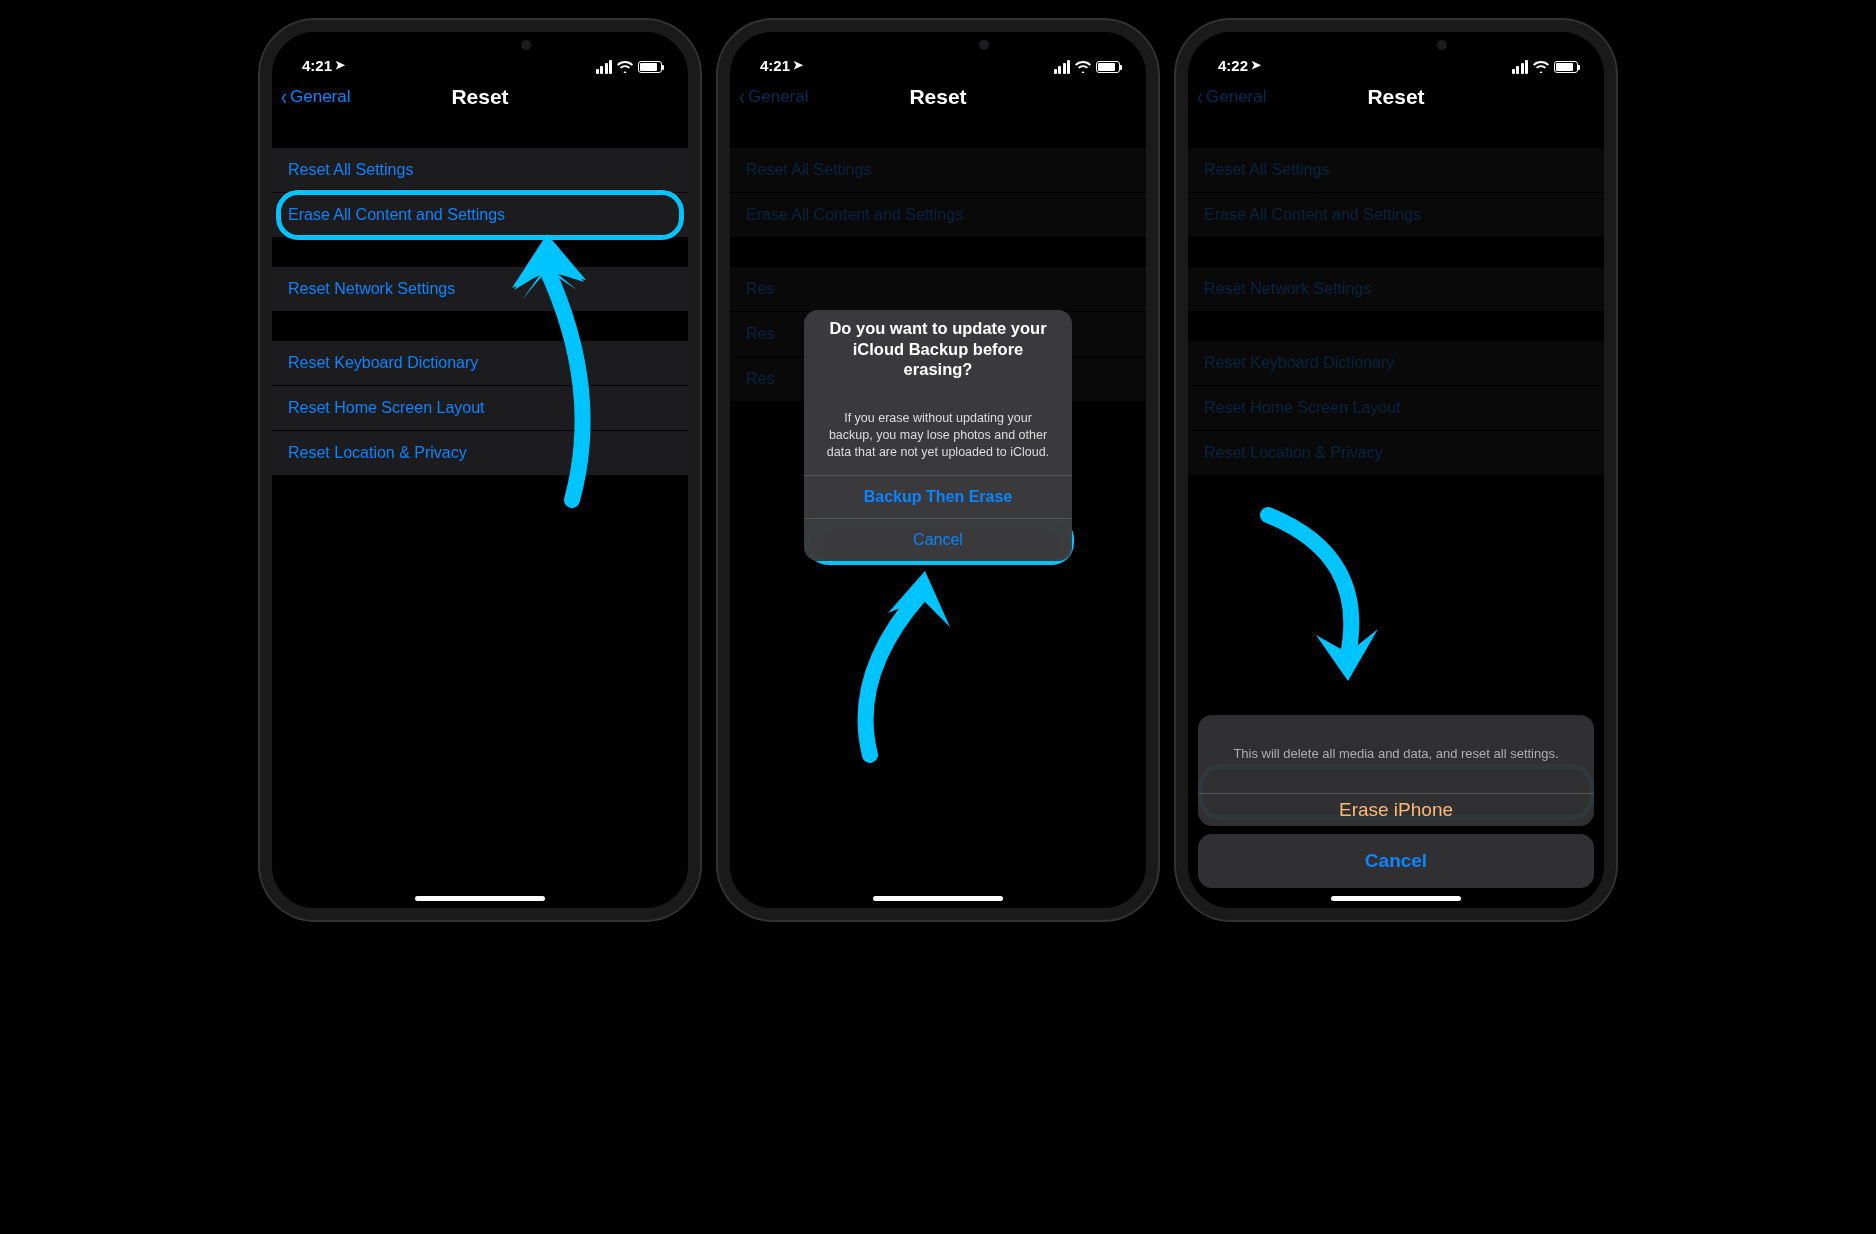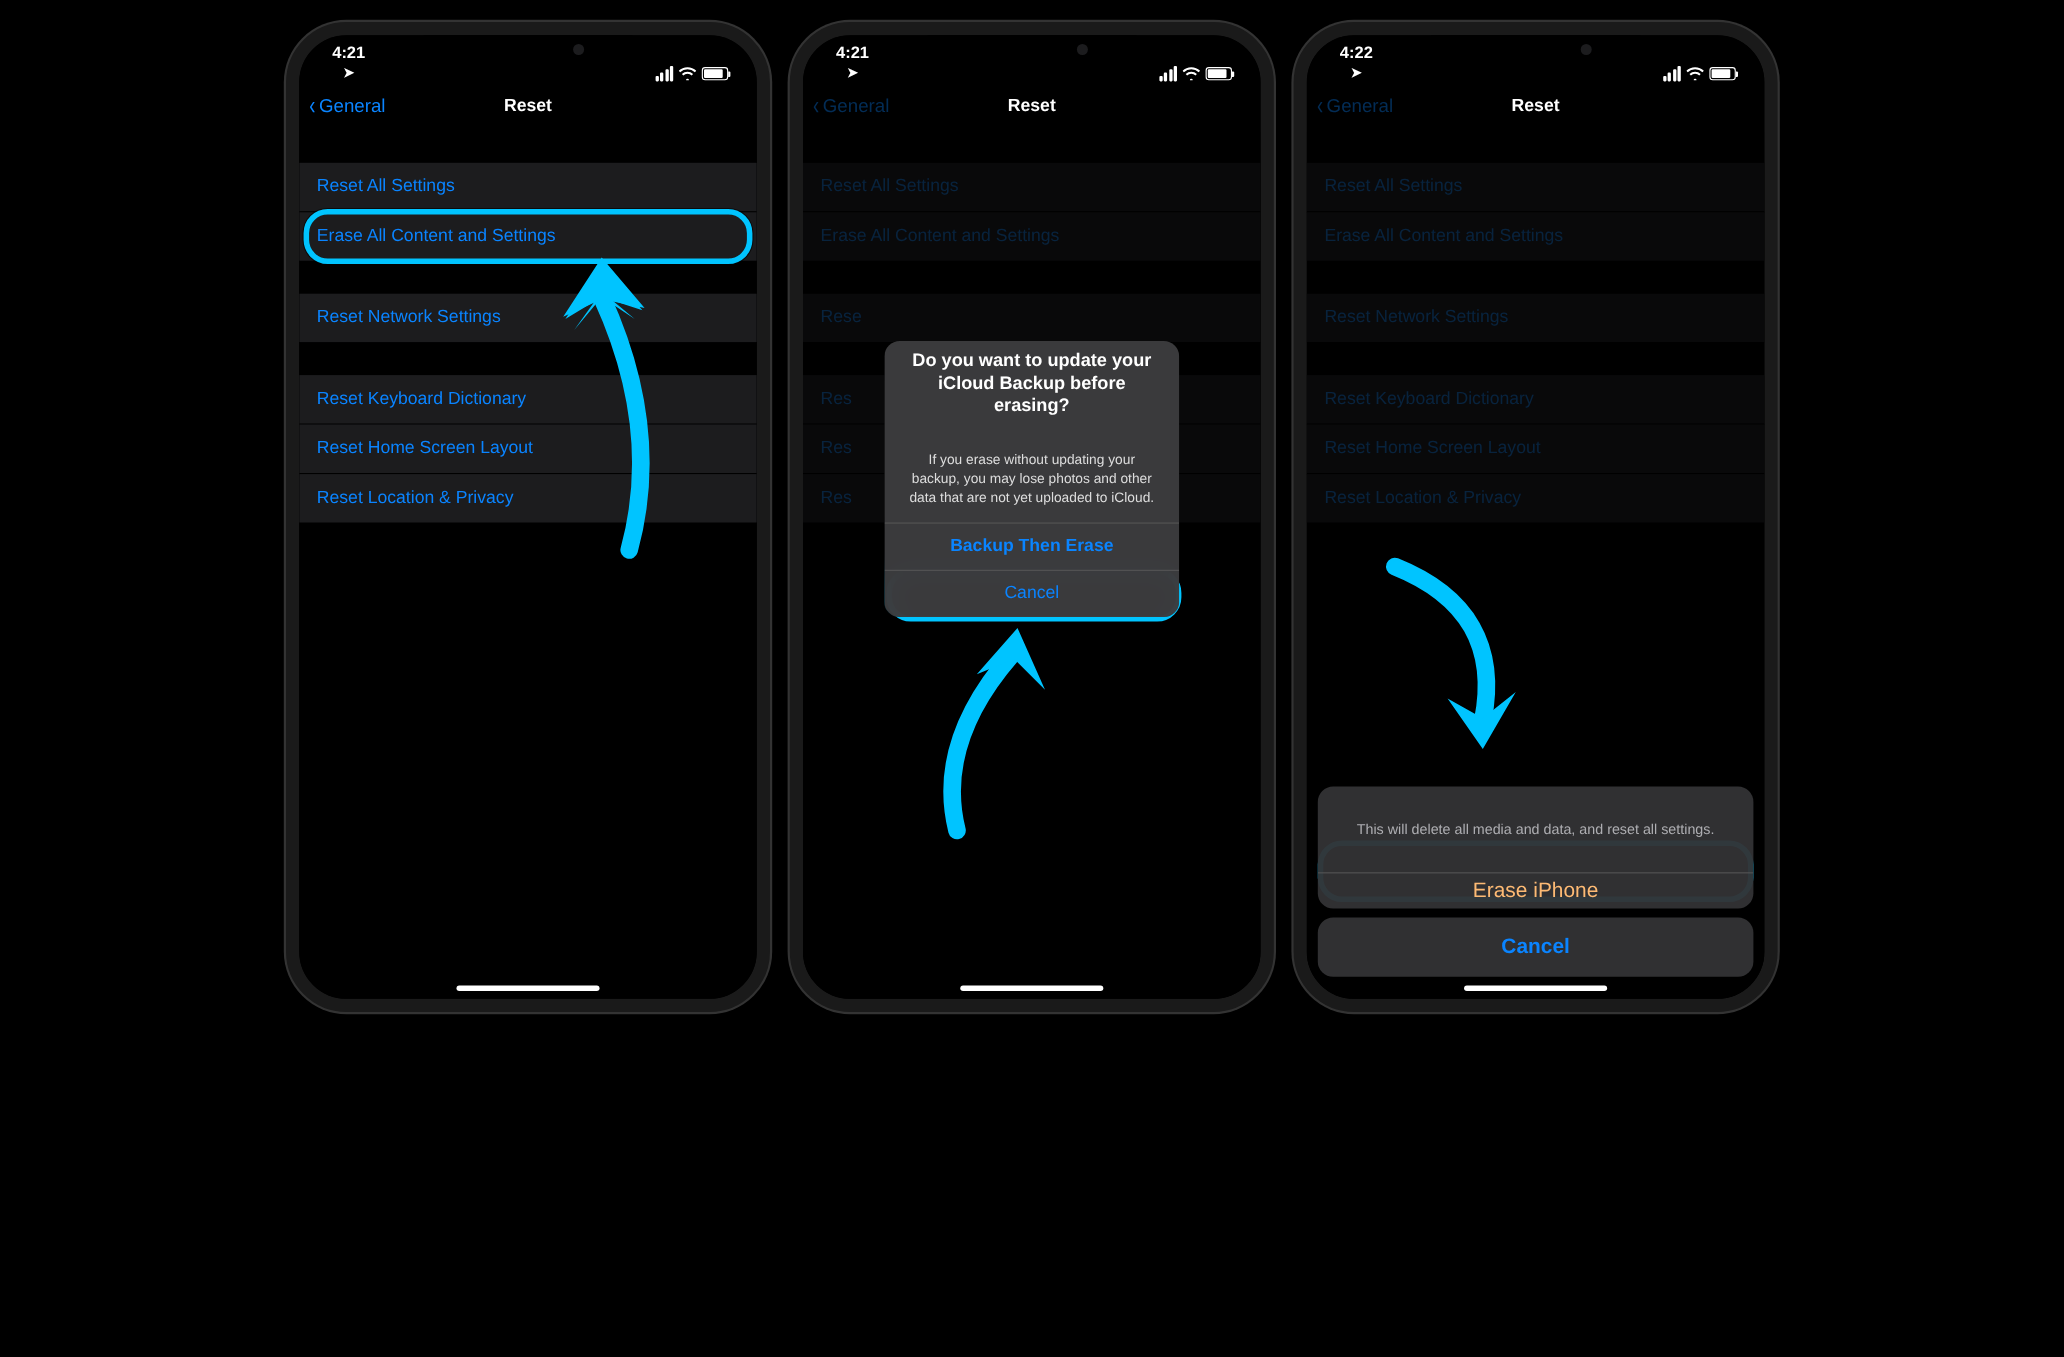--- a/index.html
+++ b/index.html
@@ -46,21 +46,21 @@
     display: flex; flex-direction: column;
   }
   
   .statusbar {
     height: 42px;
     display:flex; align-items:flex-end; justify-content:space-between;
     padding: 0 26px 0 30px;
     color:#fff; font-size:15px; font-weight:600;
     z-index:40; position:relative;
   }
-  .sb-left { display:flex; align-items:center; gap:3px;flex-direction:column; }
+  .sb-left { display:flex; align-items:center; gap:3px; }
   .sb-right { display:flex; align-items:center; gap:5px; }
   .sig { display:flex; align-items:flex-end; gap:1.5px; }
   .sig span { width:3px; background:#fff; border-radius:1px; }
   .sig span:nth-child(1){height:5px}
   .sig span:nth-child(2){height:8px}
   .sig span:nth-child(3){height:11px}
   .sig span:nth-child(4){height:14px}
   .wifi-icon { font-size:14px; }
   .battery {
     width:24px; height:12px; border:1px solid #fff; border-radius:3px;
@@ -72,21 +72,21 @@
   }
   .battery .fill{ position:absolute; inset:1px 4px 1px 1px; background:#fff; border-radius:1px;}
   .loc-icon { font-size:12px; display:inline-block; transform:translateY(-1px);}
   
   .navbar {
     height: 46px;
     display:flex; align-items:center; justify-content:center;
     position:relative;
     color:#fff;
   }
-  .navtitle { font-size:16px; font-weight:600; }
+  .navtitle { font-size:21px; font-weight:600; }
   .back {
     position:absolute; left:8px; top:0; bottom:0;
     display:flex; align-items:center; gap:2px;
     color:#0a84ff; font-size:17px;
   }
   .back.dim { color:#0a84ff55; }
   .chev { font-size:24px; line-height:1; transform:scaleX(.7); }
   
   .content { flex:1; position:relative; }
   .group { margin-top:30px; }
@@ -252,23 +252,20 @@
         <span>General</span>
       </div>
       <div class="navtitle">Reset</div>
     </div>
     <div class="content dim">
       <div class="group">
         <div class="cell">Reset All Settings</div>
         <div class="cell">Erase All Content and Settings</div>
       </div>
       <div class="group">
-        <div class="cell">Rese</div>
-      </div>
-      <div class="group">
         <div class="cell">Res</div>
         <div class="cell">Res</div>
         <div class="cell">Res</div>
       </div>
       <div class="overlay-dim"></div>
 
       <div class="alert" style="top:190px;">
         <div class="at">Do you want to update your iCloud Backup before erasing?</div>
         <div class="am">If you erase without updating your backup, you may lose photos and other data that are not yet uploaded to iCloud.</div>
         <div class="ab bold">Backup Then Erase</div>

